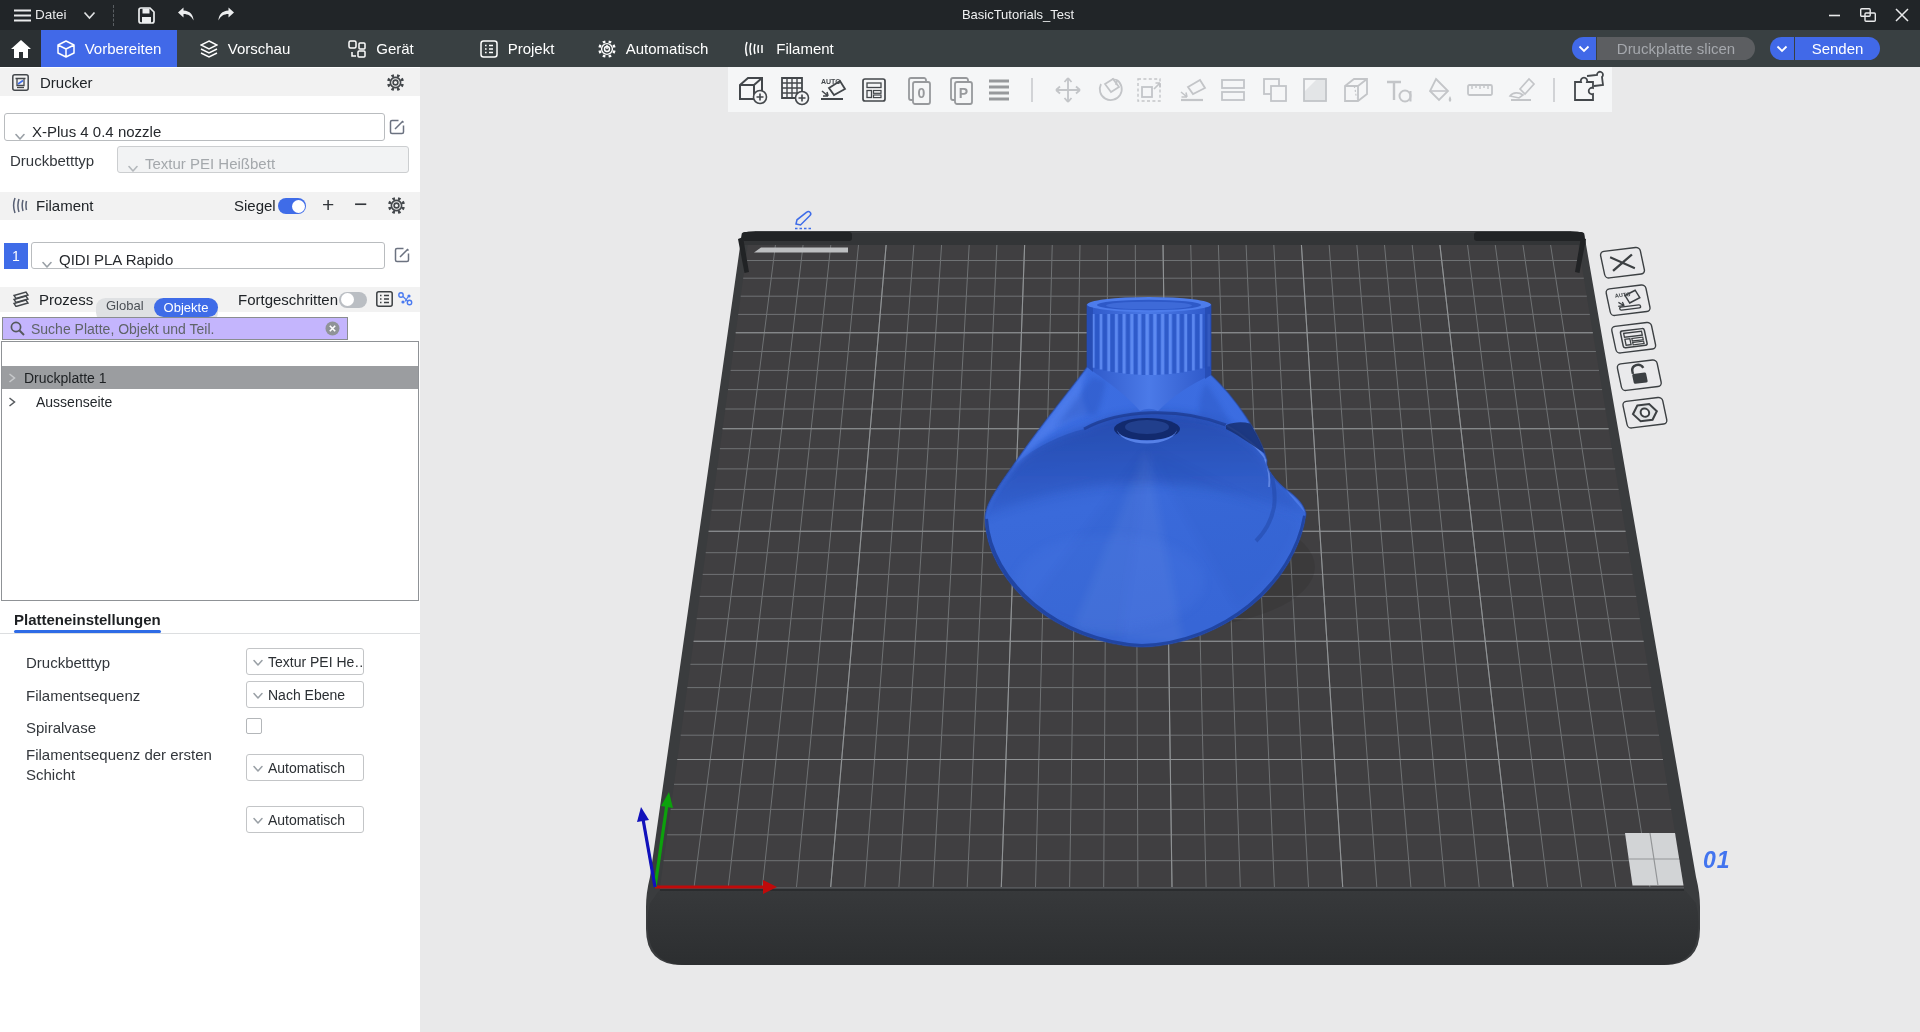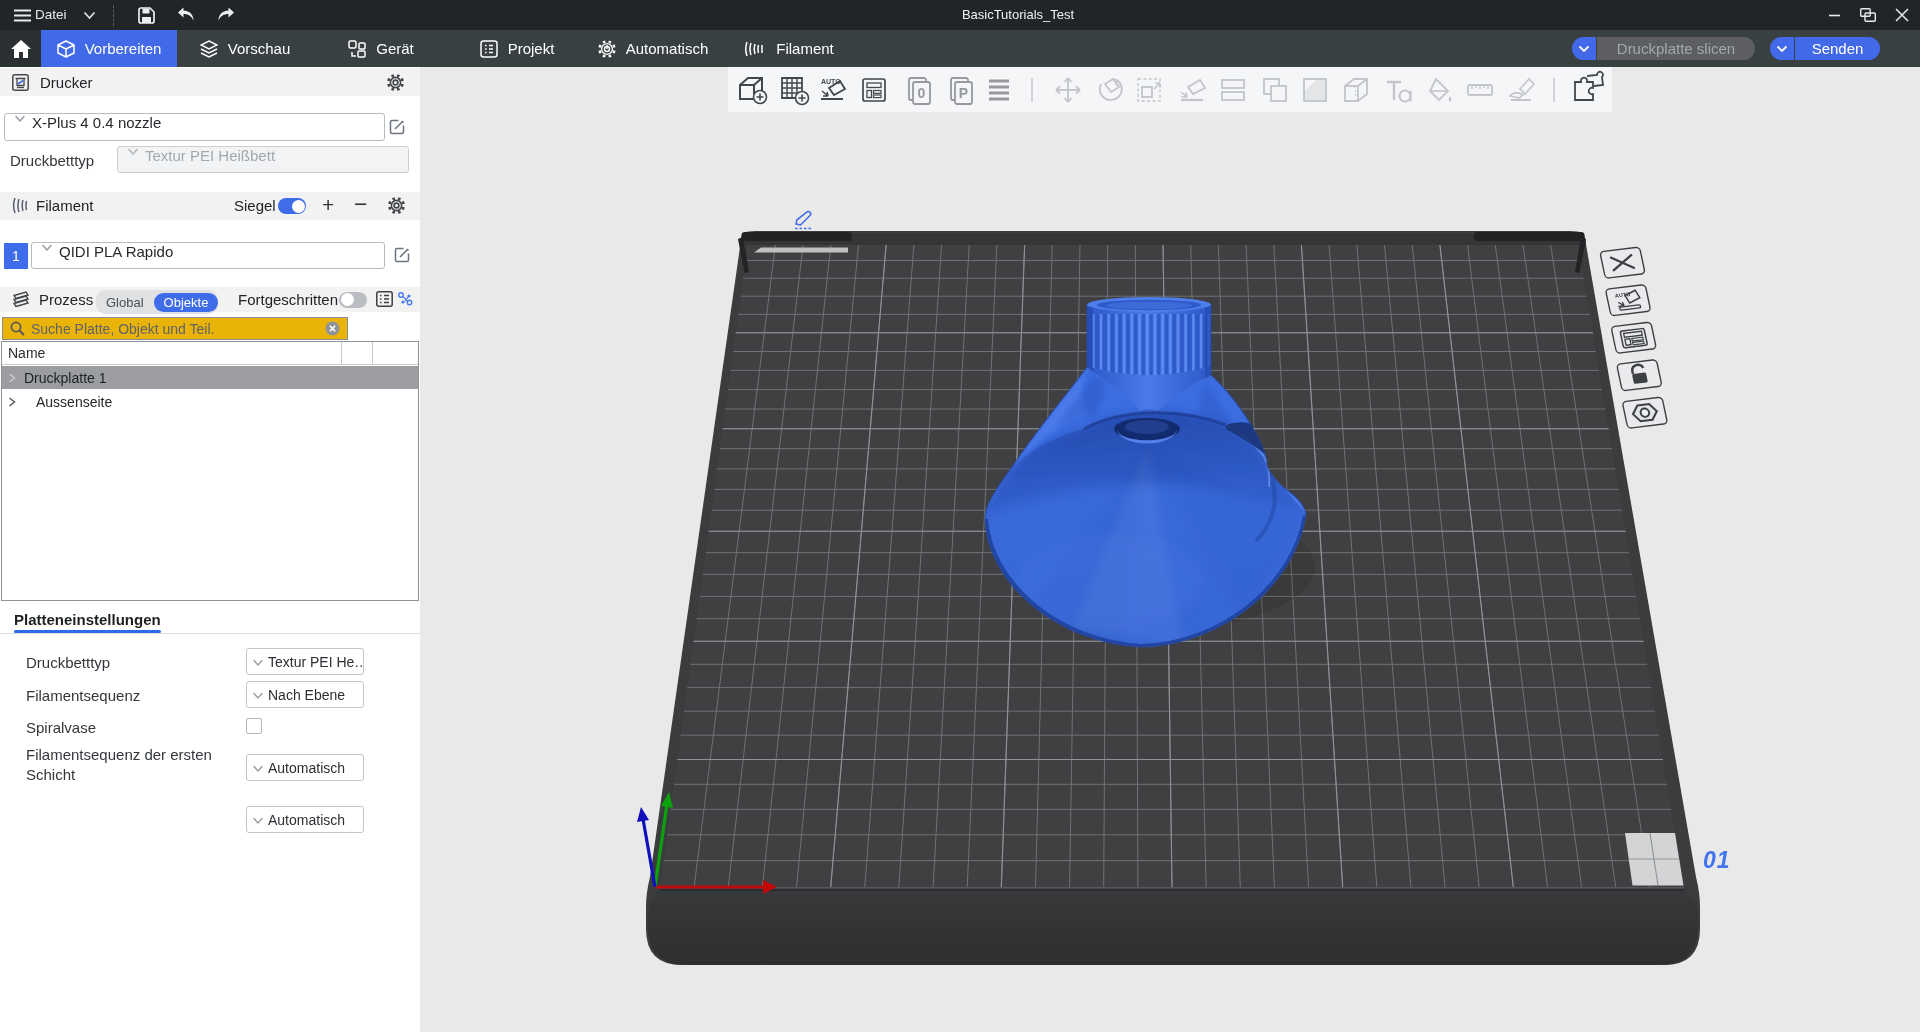--- a/index.html
+++ b/index.html
@@ -4,21 +4,21 @@
 html,body{width:1920px;height:1032px;overflow:hidden;font-family:"Liberation Sans",sans-serif;background:#fff}
 .abs{position:absolute}
 .abs>svg{display:block}
 .titlebar{position:absolute;left:0;top:0;width:1920px;height:30px;background:#212528;color:#e9eaeb}
 .tabbar{position:absolute;left:0;top:30px;width:1920px;height:37px;background:#394042}
 .homebtn{position:absolute;left:0;top:0;width:41px;height:37px;background:#2b3033;display:flex;align-items:center;justify-content:center}
 .tab{position:absolute;top:0;height:37px;display:flex;align-items:center;justify-content:center;gap:10px;color:#ffffff;font-size:15px;width:136px}
 .tab.active{background:#4169e8}
 .sidebar{position:absolute;left:0;top:67px;width:420px;height:965px;background:#fff}
 .band{position:absolute;left:0;width:420px;background:#f2f2f2;display:flex;align-items:center}
-.ddl{position:absolute;background:#fff;border:1px solid #b9bcbf;border-radius:3px;display:flex;align-items:flex-start;font-size:15px;color:#26292d}
+.ddl{position:absolute;background:#fff;border:1px solid #b9bcbf;border-radius:3px;display:flex;align-items:flex-end;font-size:15px;color:#26292d}
 .lbl{position:absolute;font-size:15px;color:#33373c}
 .ctrl{position:absolute;left:246px;width:118px;height:27px;background:#fff;border:1px solid #c3c5c7;border-radius:3px;display:flex;align-items:center;font-size:14px;color:#2b2f33;white-space:nowrap;overflow:hidden}
 .ctrl .ch{margin:0 4px 0 6px;flex:0 0 auto;display:flex}
 .toggle{position:absolute;width:28px;height:16px;border-radius:8px}
 .toggle .knob{position:absolute;top:1.5px;width:13px;height:13px;border-radius:50%;background:#fff}
 </style></head><body>
 <div class="titlebar">
     <div class="abs" style="left:14px;top:9px">
       <svg width="17" height="13" viewBox="0 0 17 13" style="">
         <path d="M0 1.5 H17 M0 6.5 H17 M0 11.5 H17" stroke="#e9eaeb" stroke-width="2"></path>
@@ -201,21 +201,21 @@
     </div>
     <div class="band" style="top:220px;height:25px">
       <span style="position:absolute;left:12px;top:4px;display:flex">
         <svg width="18" height="16" viewBox="0 0 18 16" style="">
           <path d="M2 4.5 L14 1 L16 4 L4 7.5 Z" fill="none" stroke="#44484c" stroke-width="1.4"></path>
           <path d="M2 8.5 L14 5 L16 8 L4 11.5 Z" fill="none" stroke="#44484c" stroke-width="1.4"></path>
           <path d="M2 12.5 L14 9 L16 12 L4 15.5 Z" fill="none" stroke="#44484c" stroke-width="1.4"></path>
         </svg>
       </span>
       <span style="position:absolute;left:39px;top:4px;font-size:15px;color:#202428">Prozess</span>
-      <div style="position:absolute;left:96px;top:3px;height:24px;border-radius:9.5px;background:#dfe1e3;display:flex;align-items:center;font-size:13px">
+      <div style="position:absolute;left:96px;top:11px;height:24px;border-radius:9.5px;background:#dfe1e3;display:flex;align-items:flex-start;font-size:13px">
         <span style="padding:0 10px;color:#4a4f55">Global</span>
         <span style="background:#3f6ce8;color:#fff;height:19px;border-radius:9.5px;display:flex;align-items:center;padding:0 10px">Objekte</span>
       </div>
       <span style="position:absolute;left:238px;top:4px;font-size:15px;color:#202428">Fortgeschritten</span>
       <div class="toggle" style="left:339px;top:4.5px;background:#babec3">
         <div class="knob" style="left:1.5px"></div>
       </div>
       <span style="position:absolute;left:376px;top:4px;display:flex">
         <svg width="17" height="16" viewBox="0 0 17 16" style="">
           <rect x="0.8" y="0.8" width="15.4" height="14.4" rx="2" fill="none" stroke="#3c4043" stroke-width="1.5"></rect>
@@ -225,41 +225,36 @@
       <span style="position:absolute;left:397px;top:4px;display:flex">
         <svg width="16" height="16" viewBox="0 0 16 16" style="">
           <circle cx="4" cy="4" r="2.2" fill="none" stroke="#4a7af0" stroke-width="1.4"></circle>
           <circle cx="12" cy="5" r="1.6" fill="#4a7af0"></circle>
           <circle cx="6" cy="11" r="1.6" fill="#4a7af0"></circle>
           <circle cx="12.5" cy="11.5" r="2.2" fill="none" stroke="#4a7af0" stroke-width="1.4"></circle>
           <path d="M6 5.5 L10.5 10 M8 10.5 L11 6" stroke="#4a7af0" stroke-width="1.1"></path>
         </svg>
       </span>
     </div>
-    <div class="abs" style="left:2px;top:250px;width:346px;height:23px;background:#eab308;border:1px solid #8a8d90;display:flex;align-items:center">
+    <div class="abs" style="left:2px;top:250px;width:346px;height:23px;background:#c4b5fd;border:1px solid #8a8d90;display:flex;align-items:center">
       <span style="margin:0 6px 0 7px;display:flex">
         <svg width="15" height="15" viewBox="0 0 15 15" style="">
           <circle cx="6" cy="6" r="4.6" fill="none" stroke="#55595d" stroke-width="1.7"></circle>
           <path d="M9.5 9.5 L14 14" stroke="#55595d" stroke-width="1.9"></path>
         </svg>
       </span>
       <span style="font-size:14px;color:#5f6468">Suche Platte, Objekt und Teil.</span>
       <span style="margin-left:auto;margin-right:7px;display:flex">
         <svg width="15" height="15" viewBox="0 0 15 15" style="">
           <circle cx="7.5" cy="7.5" r="7" fill="#8f9397"></circle>
           <path d="M4.8 4.8 L10.2 10.2 M10.2 4.8 L4.8 10.2" stroke="#fff" stroke-width="1.6"></path>
         </svg>
       </span>
     </div>
     <div class="abs" style="left:1px;top:274px;width:418px;height:260px;border:1px solid #8f9296;background:#fff">
-      <div class="abs" style="left:0;top:0;width:416px;height:23px;border-bottom:1px solid #c9cbcd">
-        <span style="position:absolute;left:6px;top:3px;font-size:14px;color:#2b2f33">Name</span>
-        <div class="abs" style="left:339px;top:0;width:1px;height:23px;background:#c9cbcd"></div>
-        <div class="abs" style="left:370px;top:0;width:1px;height:23px;background:#c9cbcd"></div>
-      </div>
       <div class="abs" style="left:0;top:24px;width:416px;height:23px;background:#9b9da0;display:flex;align-items:center">
         <span style="margin-left:6px;display:flex">
           <svg width="8" height="10" viewBox="0 0 8 10" style="">
             <path d="M1.5 1 L6.5 5 L1.5 9" fill="none" stroke="#c8cacc" stroke-width="1.5"></path>
           </svg>
         </span>
         <span style="margin-left:8px;font-size:14px;color:#1d2023">Druckplatte 1</span>
       </div>
       <div class="abs" style="left:0;top:48px;width:416px;height:23px;display:flex;align-items:center">
         <span style="margin-left:6px;display:flex">

